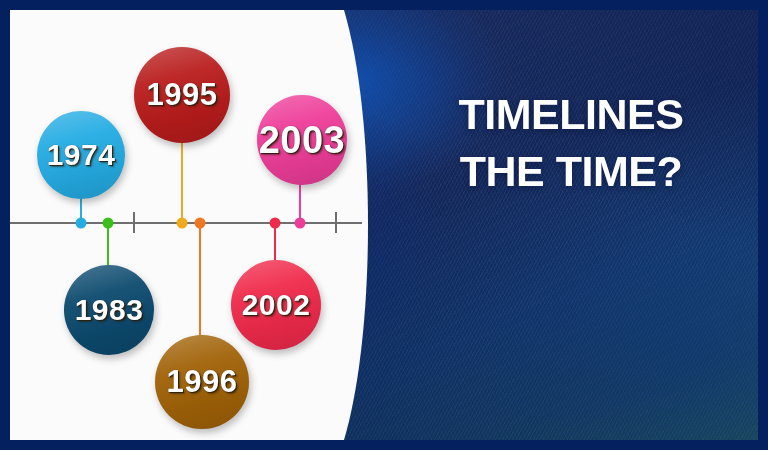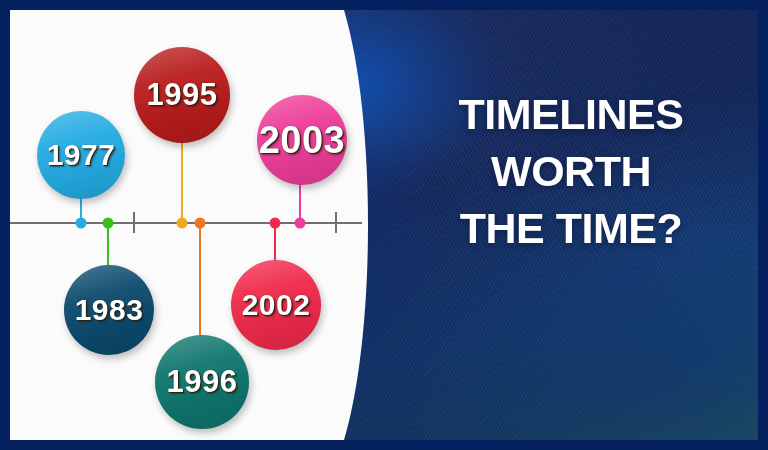--- a/index.html
+++ b/index.html
@@ -111,39 +111,38 @@
     <div id="dots">
         <div class="dot" style="left: 71px; background: rgb(36, 172, 227);"></div>
         <div class="dot" style="left: 172px; background: rgb(239, 170, 30);"></div>
         <div class="dot" style="left: 290px; background: rgb(238, 61, 153);"></div>
         <div class="dot" style="left: 98px; background: rgb(60, 191, 28);"></div>
         <div class="dot" style="left: 190px; background: rgb(239, 119, 34);"></div>
         <div class="dot" style="left: 265px; background: rgb(240, 42, 75);"></div>
       </div>
     <div id="bubbles">
         <div class="bub" style="left: 71px; top: 145px; width: 88px; height: 88px; background: rgb(36, 172, 227); font-size: 30px; box-shadow: rgba(60, 60, 60, 0.32) 2px 4px 7px;">
-          <span style="position: relative; z-index: 2;">1977</span>
+          <span style="position: relative; z-index: 2;">1974</span>
         </div>
         <div class="bub" style="left: 172px; top: 85px; width: 96px; height: 96px; background: #b91c1c; font-size: 31px; box-shadow: rgba(60, 60, 60, 0.32) 2px 4px 7px;">
           <span style="position: relative; z-index: 2;">1995</span>
         </div>
         <div class="bub" style="left: 292px; top: 130px; width: 90px; height: 90px; background: rgb(238, 61, 153); font-size: 38px; box-shadow: rgba(60, 60, 60, 0.32) 2px 4px 7px;">
           <span style="position: relative; z-index: 2;">2003</span>
         </div>
         <div class="bub" style="left: 99px; top: 300px; width: 90px; height: 90px; background: #0c4a6e; font-size: 30px; box-shadow: rgba(60, 60, 60, 0.32) 2px 4px 7px;">
           <span style="position: relative; z-index: 2;">1983</span>
         </div>
-        <div class="bub" style="left: 192px; top: 372px; width: 94px; height: 94px; background: #0f766e; font-size: 31px; box-shadow: rgba(60, 60, 60, 0.32) 2px 4px 7px; justify-content: center;">
+        <div class="bub" style="left: 192px; top: 372px; width: 94px; height: 94px; background: #a16207; font-size: 31px; box-shadow: rgba(60, 60, 60, 0.32) 2px 4px 7px; justify-content: center;">
           <span style="position: relative; z-index: 2;">1996</span>
         </div>
         <div class="bub" style="left: 266px; top: 295px; width: 90px; height: 90px; background: rgb(240, 42, 75); font-size: 30px; box-shadow: rgba(60, 60, 60, 0.32) 2px 4px 7px; align-items: center;">
           <span style="position: relative; z-index: 2;">2002</span>
         </div>
       </div>
   </div>
 
   <div class="headline">
     <div>TIMELINES</div>
-    <div>WORTH</div>
     <div>THE TIME?</div>
   </div>
 
 </div>
 
 </body></html>

